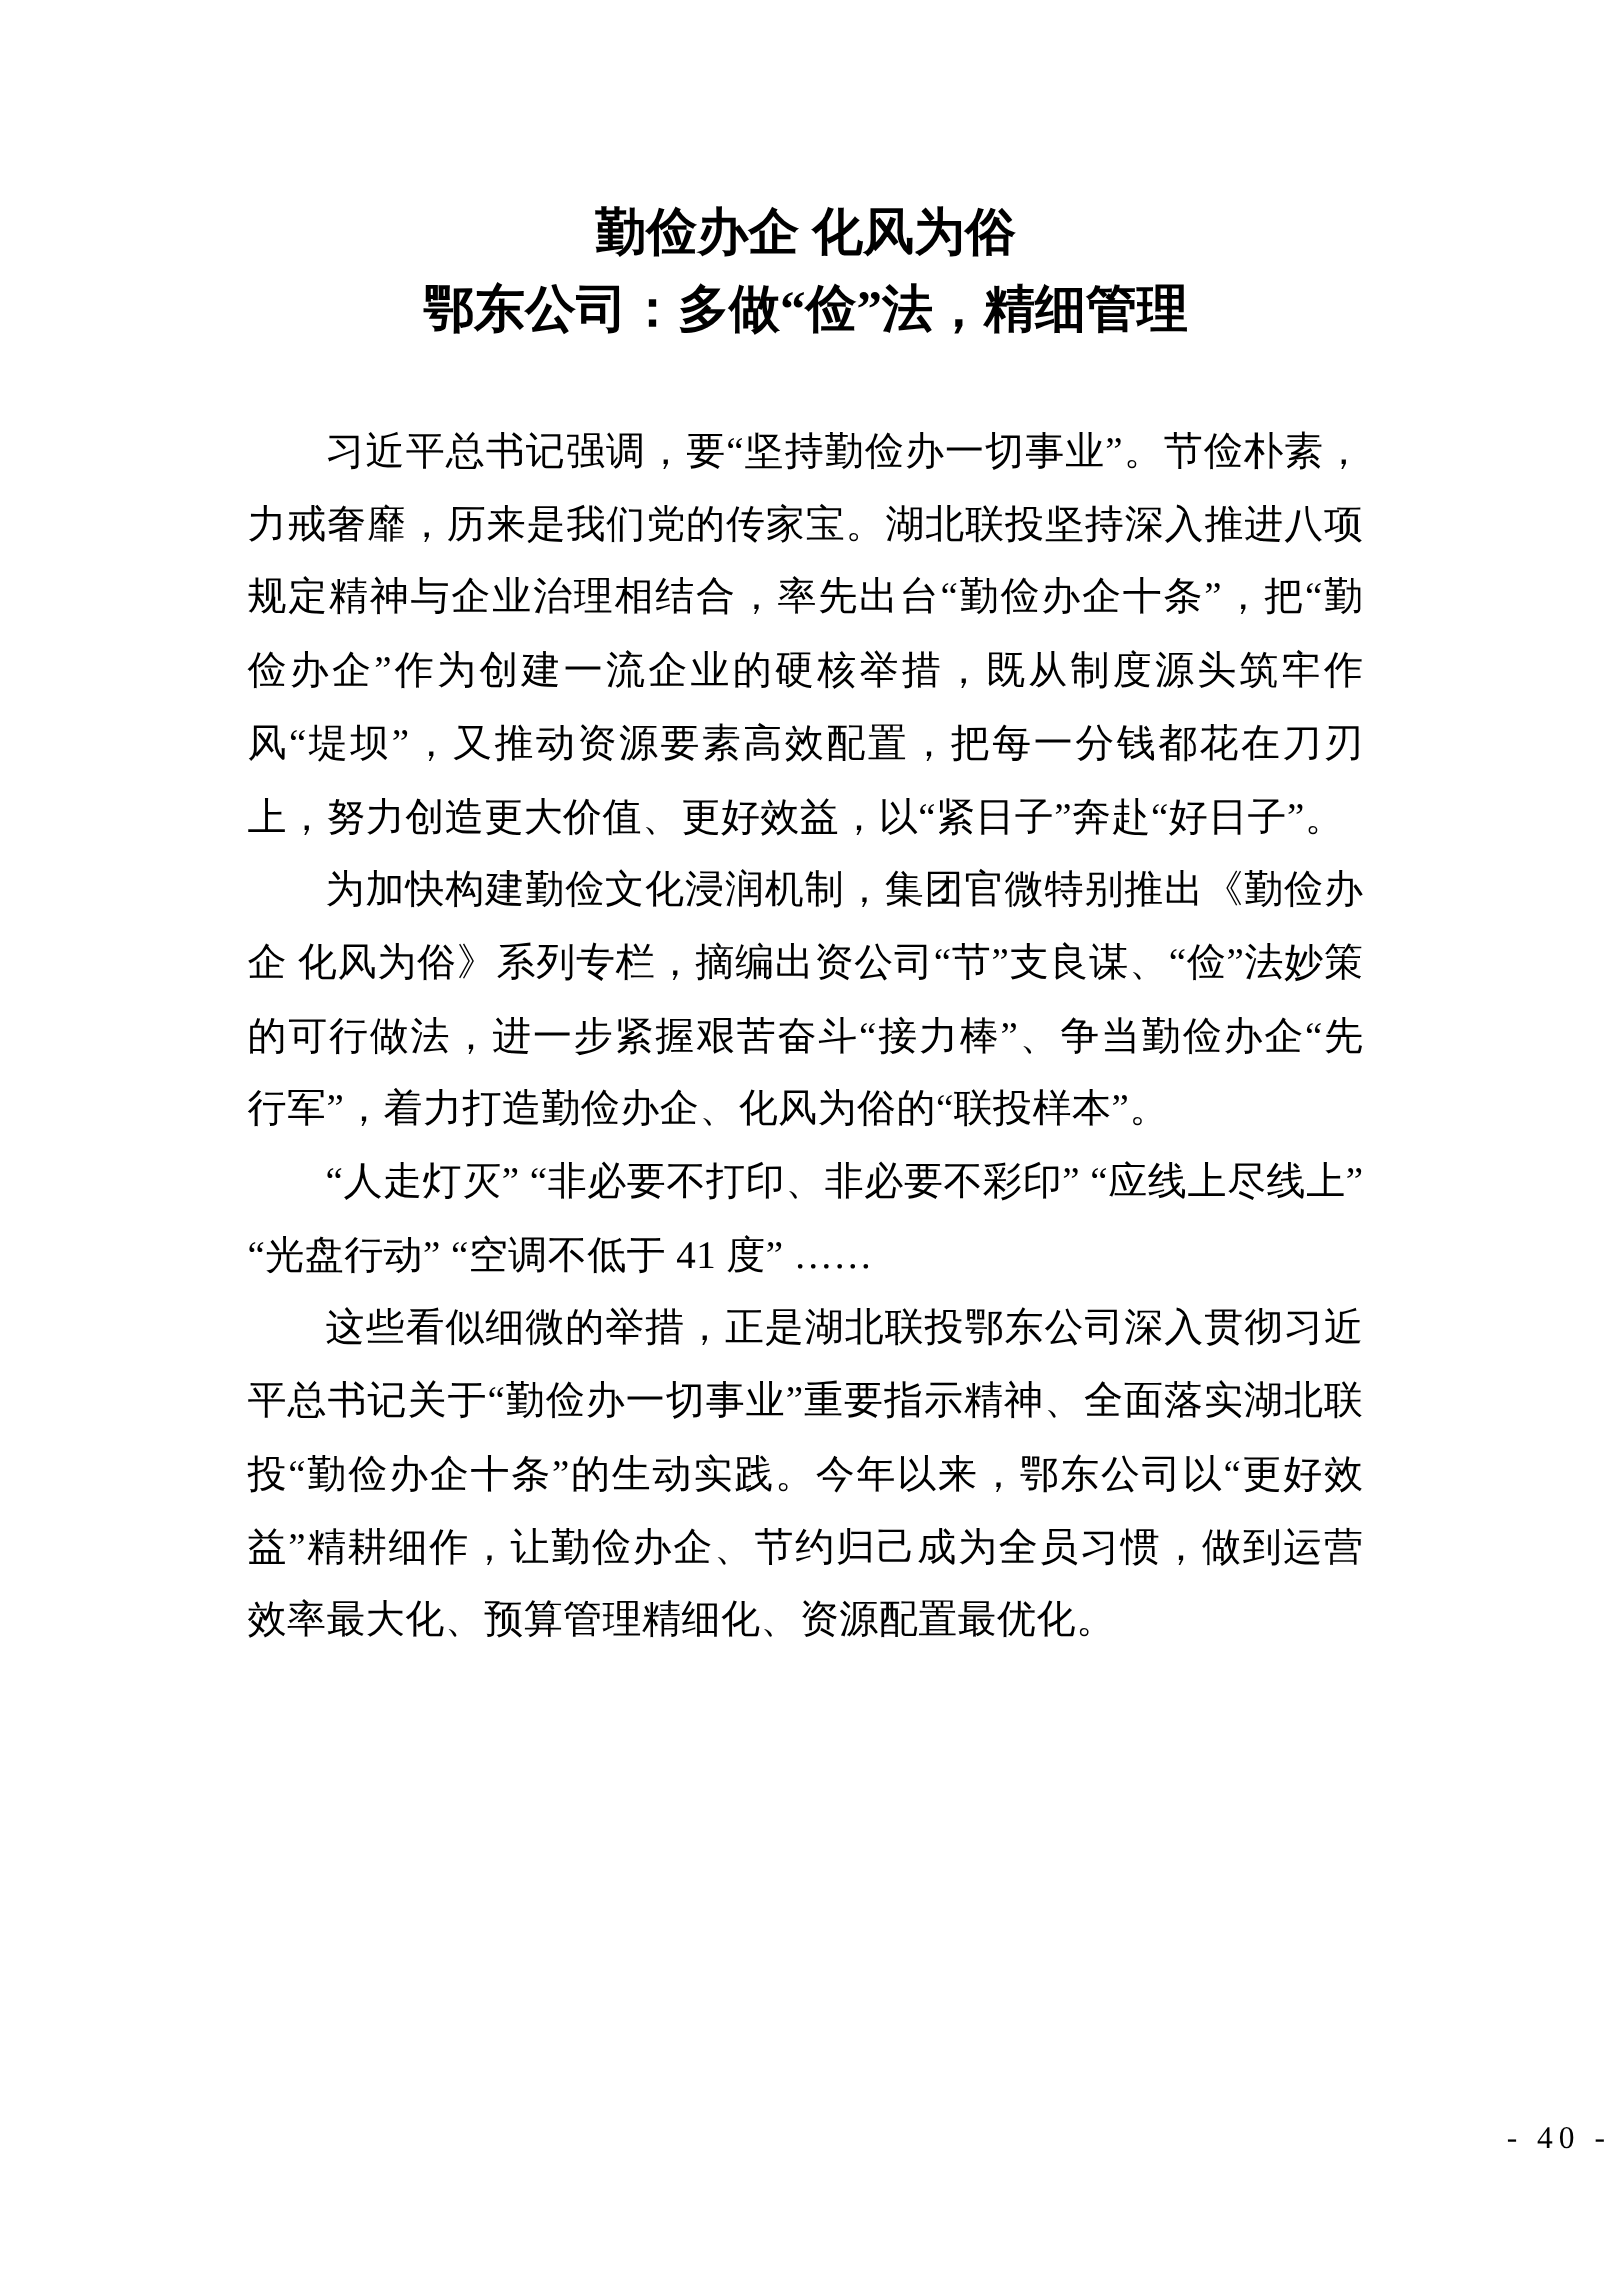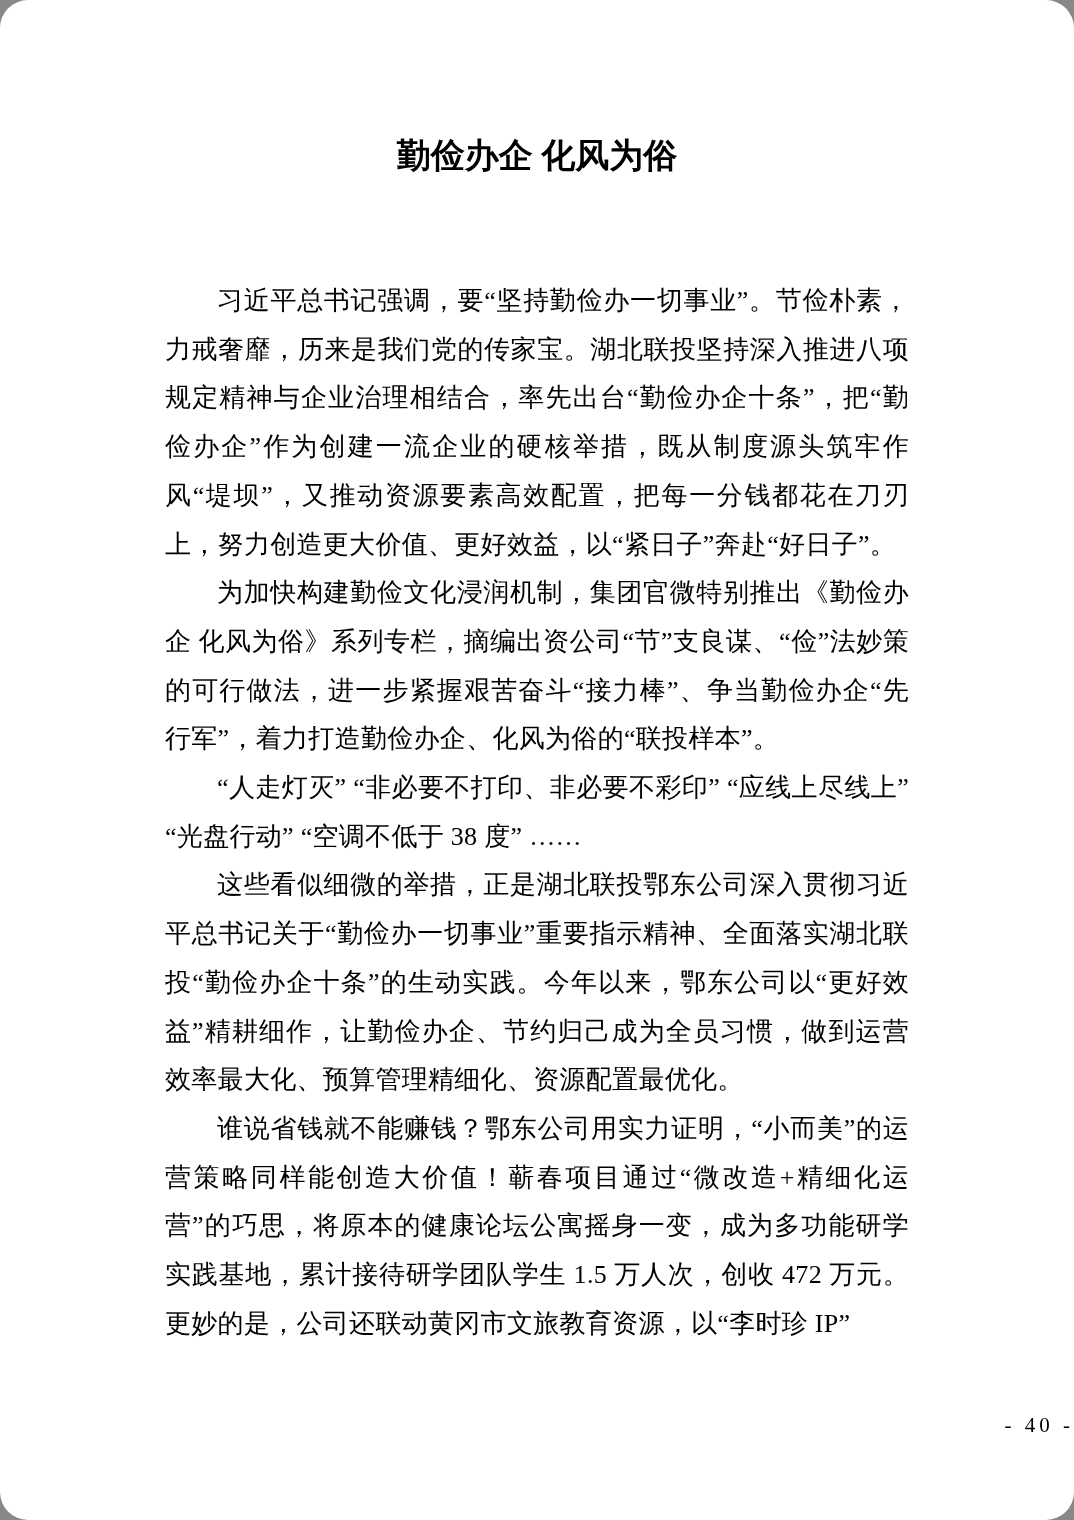--- a/index.html
+++ b/index.html
@@ -9,21 +9,20 @@
   }
   .page {
     position: relative;
     width: 1074px;
     height: 1520px;
     margin: 0 auto;
     background: #ffffff;
     color: #000000;
     font-family: "Liberation Serif", "DejaVu Serif", serif;
     overflow: hidden;
-    border-radius: 28px;
   }
   .title-block {
     position: absolute;
     top: 130px;
     left: 0;
     width: 100%;
     text-align: center;
   }
   .title-line {
     margin: 0;
@@ -60,27 +59,27 @@
     letter-spacing: 4px;
   }
 </style>
 </head>
 <body>
 
 <div class="page">
 
   <header class="title-block">
     <h1 class="title-line">勤俭办企 化风为俗</h1>
+    <h1 class="title-line">鄂东公司：多做“俭”法，精细管理</h1>
   </header>
 
   <main class="body-text">
     <p>习近平总书记强调，要“坚持勤俭办一切事业”。节俭朴素，力戒奢靡，历来是我们党的传家宝。湖北联投坚持深入推进八项规定精神与企业治理相结合，率先出台“勤俭办企十条”，把“勤俭办企”作为创建一流企业的硬核举措，既从制度源头筑牢作风“堤坝”，又推动资源要素高效配置，把每一分钱都花在刀刃上，努力创造更大价值、更好效益，以“紧日子”奔赴“好日子”。</p>
     <p>为加快构建勤俭文化浸润机制，集团官微特别推出《勤俭办企 化风为俗》系列专栏，摘编出资公司“节”支良谋、“俭”法妙策的可行做法，进一步紧握艰苦奋斗“接力棒”、争当勤俭办企“先行军”，着力打造勤俭办企、化风为俗的“联投样本”。</p>
-    <p>“人走灯灭” “非必要不打印、非必要不彩印” “应线上尽线上” “光盘行动” “空调不低于 38 度” ……</p>
+    <p>“人走灯灭” “非必要不打印、非必要不彩印” “应线上尽线上” “光盘行动” “空调不低于 41 度” ……</p>
     <p>这些看似细微的举措，正是湖北联投鄂东公司深入贯彻习近平总书记关于“勤俭办一切事业”重要指示精神、全面落实湖北联投“勤俭办企十条”的生动实践。今年以来，鄂东公司以“更好效益”精耕细作，让勤俭办企、节约归己成为全员习惯，做到运营效率最大化、预算管理精细化、资源配置最优化。</p>
-    <p>谁说省钱就不能赚钱？鄂东公司用实力证明，“小而美”的运营策略同样能创造大价值！蕲春项目通过“微改造+精细化运营”的巧思，将原本的健康论坛公寓摇身一变，成为多功能研学实践基地，累计接待研学团队学生 1.5 万人次，创收 472 万元。更妙的是，公司还联动黄冈市文旅教育资源，以“李时珍 IP”</p>
   </main>
 
   <footer class="page-footer">
     <span>- 40 -</span>
   </footer>
 
 </div>
 
 </body></html>

